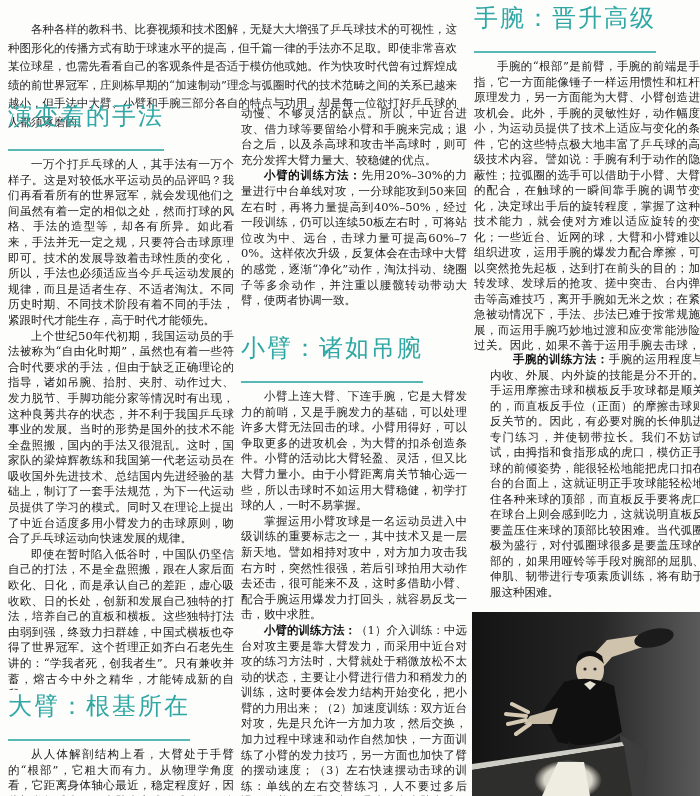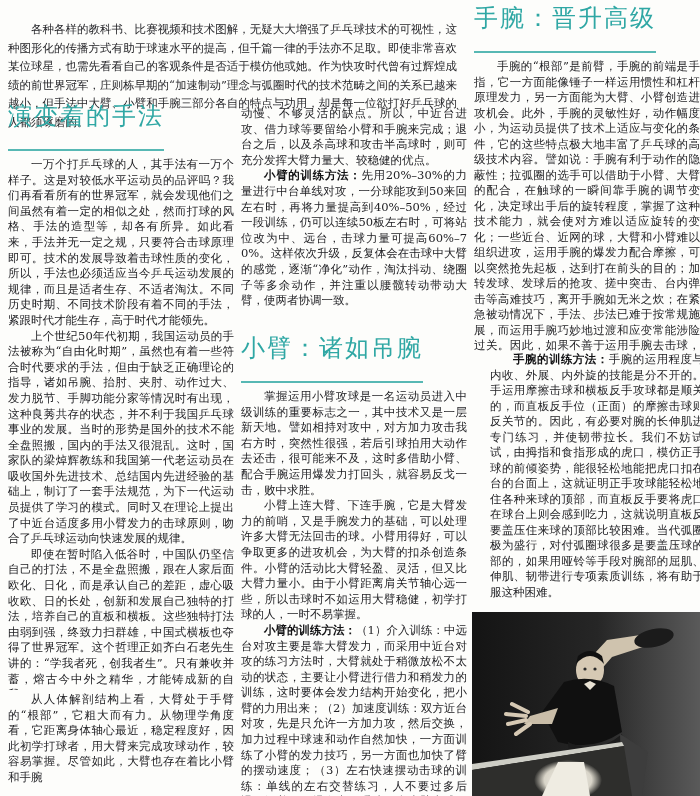--- a/index.html
+++ b/index.html
@@ -32,32 +32,33 @@
   </section>
 
   <section class="blk clip" style="left:8px;top:102px;width:226px;height:588px;">
     <h2><span class="hline">演变着的手法</span></h2>
     <p class="body indent">一万个打乒乓球的人，其手法有一万个样子。这是对较低水平运动员的品评吗？我们再看看所有的世界冠军，就会发现他们之间虽然有着一定的相似之处，然而打球的风格、手法的造型等，却各有所异。如此看来，手法并无一定之规，只要符合击球原理即可。技术的发展导致着击球性质的变化，所以，手法也必须适应当今乒乓运动发展的规律，而且是适者生存、不适者淘汰。不同历史时期、不同技术阶段有着不同的手法，紧跟时代才能生存，高于时代才能领先。</p>
     <p class="body indent">上个世纪50年代初期，我国运动员的手法被称为“自由化时期”，虽然也有着一些符合时代要求的手法，但由于缺乏正确理论的指导，诸如吊腕、抬肘、夹肘、动作过大、发力脱节、手脚功能分家等情况时有出现，这种良莠共存的状态，并不利于我国乒乓球事业的发展。当时的形势是国外的技术不能全盘照搬，国内的手法又很混乱。这时，国家队的梁焯辉教练和我国第一代老运动员在吸收国外先进技术、总结国内先进经验的基础上，制订了一套手法规范，为下一代运动员提供了学习的模式。同时又在理论上提出了中近台适度多用小臂发力的击球原则，吻合了乒乓球运动向快速发展的规律。</p>
     <p class="body indent">即使在暂时陷入低谷时，中国队仍坚信自己的打法，不是全盘照搬，跟在人家后面欧化、日化，而是承认自己的差距，虚心吸收欧、日的长处，创新和发展自己独特的打法，培养自己的直板和横板。这些独特打法由弱到强，终致力扫群雄，中国式横板也夺得了世界冠军。这个哲理正如齐白石老先生讲的：“学我者死，创我者生”。只有兼收并蓄，熔古今中外之精华，才能铸成新的自我。</p>
   </section>
 
   <section class="blk clip white" style="left:8px;top:692px;width:226px;height:104px;">
+    <h2><span class="hline">大臂：根基所在</span></h2>
     <p class="body indent">从人体解剖结构上看，大臂处于手臂的“根部”，它粗大而有力。从物理学角度看，它距离身体轴心最近，稳定程度好，因此初学打球者，用大臂来完成攻球动作，较容易掌握。尽管如此，大臂也存在着比小臂和手腕</p>
   </section>
 
   <section class="blk clip" style="left:241px;top:106px;width:226px;height:228px;">
     <p class="body">动慢、不够灵活的缺点。所以，中近台进攻、借力球等要留给小臂和手腕来完成；退台之后，以及杀高球和攻击半高球时，则可充分发挥大臂力量大、较稳健的优点。</p>
     <p class="body indent"><span class="runin">小臂的训练方法：</span><span>先用20%–30%的力量进行中台单线对攻，一分球能攻到50来回左右时，再将力量提高到40%–50%，经过一段训练，仍可以连续50板左右时，可将站位改为中、远台，击球力量可提高60%–70%。这样依次升级，反复体会在击球中大臂的感觉，逐渐“净化”动作，淘汰抖动、绕圈子等多余动作，并注重以腰髋转动带动大臂，使两者协调一致。</span></p>
   </section>
 
   <section class="blk clip white" style="left:241px;top:334px;width:226px;height:462px;">
     <h2><span class="hline">小臂：诸如吊腕</span></h2>
+    <p class="body indent">小臂上连大臂、下连手腕，它是大臂发力的前哨，又是手腕发力的基础，可以处理许多大臂无法回击的球。小臂用得好，可以争取更多的进攻机会，为大臂的扣杀创造条件。小臂的活动比大臂轻盈、灵活，但又比大臂力量小。由于小臂距离肩关节轴心远一些，所以击球时不如运用大臂稳健，初学打球的人，一时不易掌握。</p>
     <p class="body indent">掌握运用小臂攻球是一名运动员进入中级训练的重要标志之一，其中技术又是一层新天地。譬如相持对攻中，对方加力攻击我右方时，突然性很强，若后引球拍用大动作去还击，很可能来不及，这时多借助小臂、配合手腕运用爆发力打回头，就容易反戈一击，败中求胜。</p>
-    <p class="body indent">小臂上连大臂、下连手腕，它是大臂发力的前哨，又是手腕发力的基础，可以处理许多大臂无法回击的球。小臂用得好，可以争取更多的进攻机会，为大臂的扣杀创造条件。小臂的活动比大臂轻盈、灵活，但又比大臂力量小。由于小臂距离肩关节轴心远一些，所以击球时不如运用大臂稳健，初学打球的人，一时不易掌握。</p>
     <p class="body indent"><span class="runin">小臂的训练方法：</span><span>（1）介入训练：中远台对攻主要是靠大臂发力，而采用中近台对攻的练习方法时，大臂就处于稍微放松不太动的状态，主要让小臂进行借力和稍发力的训练，这时要体会发力结构开始变化，把小臂的力用出来；（2）加速度训练：双方近台对攻，先是只允许一方加力攻，然后交换，加力过程中球速和动作自然加快，一方面训练了小臂的发力技巧，另一方面也加快了臂的摆动速度；（3）左右快速摆动击球的训练：单线的左右交替练习，人不要过多后退，逼着使用爆发力，手腕配合小臂击球。最终力争掌握好大臂、小臂的区别运用，逐渐达到灵活自如。</span></p>
   </section>
 
   <section class="blk clip" style="left:474px;top:4px;width:226px;height:350px;">
     <h2><span class="hline">手腕：晋升高级</span></h2>
     <p class="body indent" style="line-height:15.5px;">手腕的“根部”是前臂，手腕的前端是手指，它一方面能像锤子一样运用惯性和杠杆原理发力，另一方面能为大臂、小臂创造进攻机会。此外，手腕的灵敏性好，动作幅度小，为运动员提供了技术上适应与变化的条件，它的这些特点极大地丰富了乒乓球的高级技术内容。譬如说：手腕有利于动作的隐蔽性；拉弧圈的选手可以借助于小臂、大臂的配合，在触球的一瞬间靠手腕的调节变化，决定球出手后的旋转程度，掌握了这种技术能力，就会使对方难以适应旋转的变化；一些近台、近网的球，大臂和小臂难以组织进攻，运用手腕的爆发力配合摩擦，可以突然抢先起板，达到打在前头的目的；加转发球、发球后的抢攻、搓中突击、台内弹击等高难技巧，离开手腕如无米之炊；在紧急被动情况下，手法、步法已难于按常规施展，而运用手腕巧妙地过渡和应变常能涉险过关。因此，如果不善于运用手腕去击球，是不可能攀登技术高峰的。</p>
   </section>
 
   <section class="blk clip white" style="left:474px;top:352px;width:226px;height:258px;margin-left:16px;">
     <p class="body indent" style="line-height:15.5px;"><span class="runin">手腕的训练方法：</span><span>手腕的运用程度与其内收、外展、内外旋的技能是分不开的。正手运用摩擦击球和横板反手攻球都是顺关节的，而直板反手位（正面）的摩擦击球则是反关节的。因此，有必要对腕的长伸肌进行专门练习，并使韧带拉长。我们不妨试一试，由拇指和食指形成的虎口，模仿正手攻球的前倾姿势，能很轻松地能把虎口扣在球台的台面上，这就证明正手攻球能轻松地盖住各种来球的顶部，而直板反手要将虎口扣在球台上则会感到吃力，这就说明直板反手要盖压住来球的顶部比较困难。当代弧圈球极为盛行，对付弧圈球很多是要盖压球的上部的，如果用哑铃等手段对腕部的屈肌、长伸肌、韧带进行专项素质训练，将有助于克服这种困难。</span></p>

